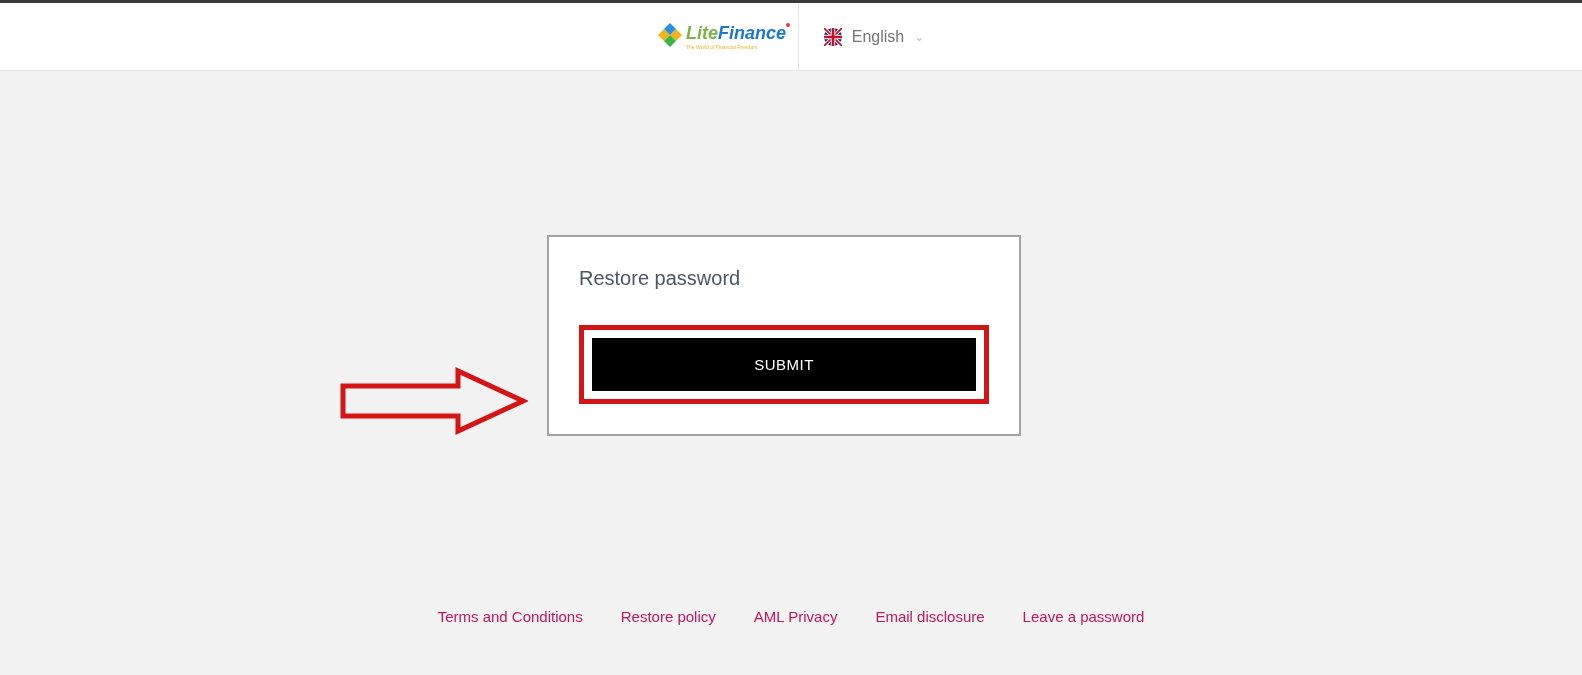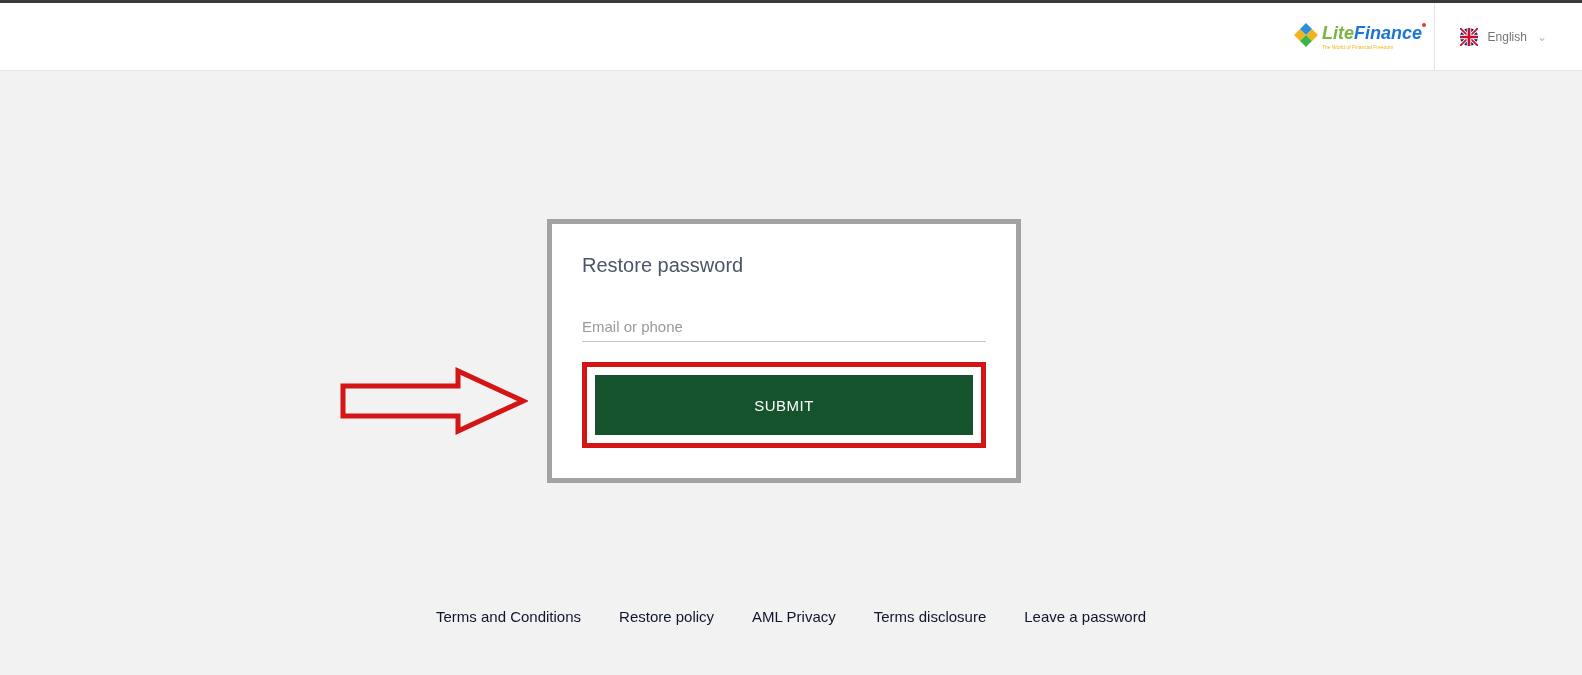--- a/index.html
+++ b/index.html
@@ -18,21 +18,21 @@
     .top-bar {
       height: 3px;
       background: #3a3a3a;
       width: 100%;
     }
     .header {
       height: 68px;
       background: #ffffff;
       display: flex;
       align-items: center;
-      justify-content: flex-end;
+      justify-content: center;
       padding: 0 35px 0 35px;
       border-bottom: 1px solid #e5e5e5;
     }
     .logo-wrap {
       display: flex;
       align-items: center;
     }
     .logo-svg {
       width: 140px;
       height: 40px;
@@ -45,38 +45,38 @@
       height: 68px;
       padding-left: 25px;
       cursor: pointer;
     }
     .flag-icon {
       width: 18px;
       height: 18px;
     }
     .lang-label {
       color: #757575;
-      font-size: 12px;
+      font-size: 16px;
     }
     .chevron {
       color: #bbb;
       font-size: 12px;
     }
     .main-area {
       position: relative;
       height: 560px;
       width: 100%;
     }
     .card {
       position: absolute;
       left: 547px;
-      top: 148px;
+      top: 164px;
       width: 474px;
       background: #ffffff;
-      border: 5px solid #a3a3a3;
+      border: 2px solid #a3a3a3;
       padding: 30px 30px 30px 30px;
     }
     .card-title {
       font-size: 20px;
       color: #4a5568;
       font-weight: 400;
       margin-bottom: 35px;
     }
     .input-field {
       width: 100%;
@@ -91,22 +91,22 @@
     .input-field::placeholder {
       color: #9a9a9a;
     }
     .highlight-box {
       margin-top: 20px;
       border: 5px solid #d31515;
       padding: 8px;
     }
     .submit-btn {
       width: 100%;
-      height: 60px;
-      background: #14532d;
+      height: 53px;
+      background: #000000;
       color: #ffffff;
       border: none;
       font-size: 15px;
       letter-spacing: 0.5px;
       cursor: pointer;
       font-weight: 500;
     }
     .arrow-annotation {
       position: absolute;
       left: 338px;
@@ -117,21 +117,21 @@
     .footer {
       position: absolute;
       bottom: 6px;
       left: 0;
       width: 100%;
       display: flex;
       justify-content: center;
       gap: 38px;
     }
     .footer a {
-      color: #0f172a;
+      color: #be185d;
       font-size: 15px;
       text-decoration: none;
       cursor: pointer;
     }
   </style>
 </head>
 <body>
 
 <div class="top-bar"></div>
 
@@ -166,27 +166,26 @@
 </div>
 
 <div class="main-area">
 
   <svg class="arrow-annotation" viewBox="0 0 190 70">
     <path d="M 5 20 L 120 20 L 120 5 L 185 35 L 120 65 L 120 50 L 5 50 Z" fill="none" stroke="#d31515" stroke-width="5" stroke-linejoin="miter"></path>
   </svg>
 
   <div class="card">
     <h2 class="card-title">Restore password</h2>
-    <input type="text" class="input-field" placeholder="Email or phone" style="">
     <div class="highlight-box">
       <button class="submit-btn">SUBMIT</button>
     </div>
   </div>
 
   <div class="footer">
     <a>Terms and Conditions</a>
     <a>Restore policy</a>
     <a>AML Privacy</a>
-    <a>Terms disclosure</a>
+    <a>Email disclosure</a>
     <a>Leave a password</a>
   </div>
 
 </div>
 
 </body></html>

